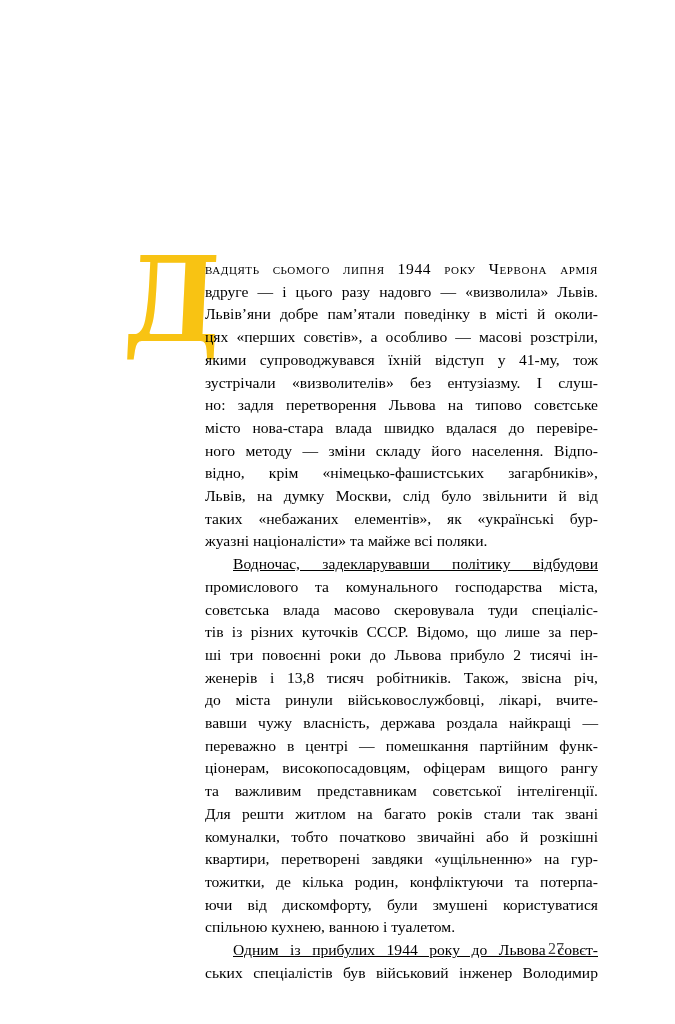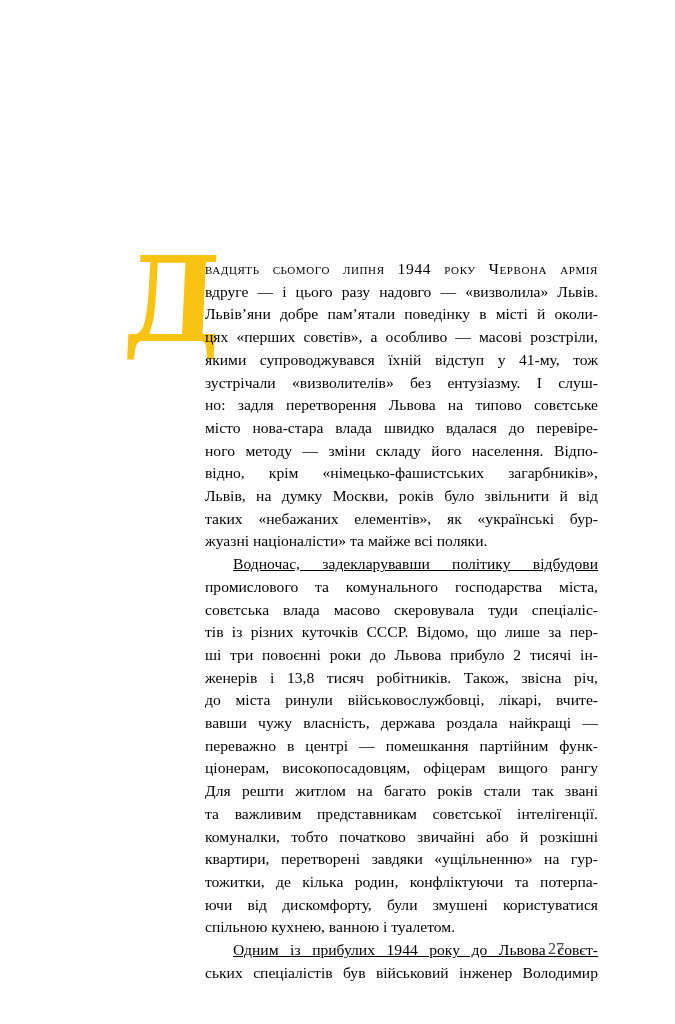--- a/index.html
+++ b/index.html
@@ -41,37 +41,37 @@
       <span class="line sc">вадцять сьомого липня 1944 року Червона армія</span>
       <span class="line">вдруге — і цього разу надовго — «визволила» Львів.</span>
       <span class="line">Львів’яни добре пам’ятали поведінку в місті й околи-</span>
       <span class="line">цях «перших совєтів», а особливо — масові розстріли,</span>
       <span class="line">якими супроводжувався їхній відступ у 41-му, тож</span>
       <span class="line">зустрічали «визволителів» без ентузіазму. І слуш-</span>
       <span class="line">но: задля перетворення Львова на типово совєтське</span>
       <span class="line">місто нова-стара влада швидко вдалася до перевіре-</span>
       <span class="line">ного методу — зміни складу його населення. Відпо-</span>
       <span class="line">відно, крім «німецько-фашистських загарбників»,</span>
-      <span class="line">Львів, на думку Москви, років було звільнити й від</span>
+      <span class="line">Львів, на думку Москви, слід було звільнити й від</span>
       <span class="line">таких «небажаних елементів», як «українські бур-</span>
       <span class="line last">жуазні націоналісти» та майже всі поляки.</span>
     </p>
     <p>
       <span class="line indent">Водночас, задекларувавши політику відбудови</span>
       <span class="line">промислового та комунального господарства міста,</span>
       <span class="line">совєтська влада масово скеровувала туди спеціаліс-</span>
       <span class="line">тів із різних куточків СССР. Відомо, що лише за пер-</span>
       <span class="line">ші три повоєнні роки до Львова прибуло 2 тисячі ін-</span>
       <span class="line">женерів і 13,8 тисяч робітників. Також, звісна річ,</span>
       <span class="line">до міста ринули військовослужбовці, лікарі, вчите-</span>
       <span class="line">вавши чужу власність, держава роздала найкращі —</span>
       <span class="line">переважно в центрі — помешкання партійним функ-</span>
       <span class="line">ціонерам, високопосадовцям, офіцерам вищого рангу</span>
+      <span class="line">та важливим представникам совєтської інтелігенції.</span>
       <span class="line">Для решти житлом на багато років стали так звані</span>
-      <span class="line">та важливим представникам совєтської інтелігенції.</span>
       <span class="line">комуналки, тобто початково звичайні або й розкішні</span>
       <span class="line">квартири, перетворені завдяки «ущільненню» на гур-</span>
       <span class="line">тожитки, де кілька родин, конфліктуючи та потерпа-</span>
       <span class="line">ючи від дискомфорту, були змушені користуватися</span>
       <span class="line last">спільною кухнею, ванною і туалетом.</span>
     </p>
     <p>
       <span class="line indent">Одним із прибулих 1944 року до Львова совєт-</span>
       <span class="line">ських спеціалістів був військовий інженер Володимир</span>
     </p>

